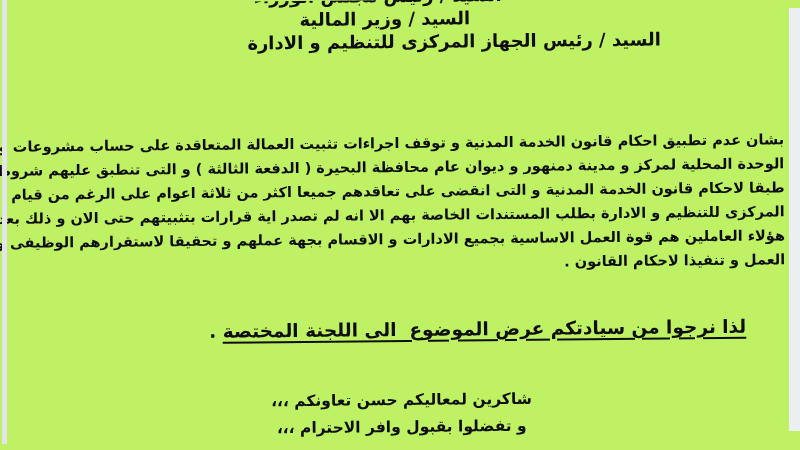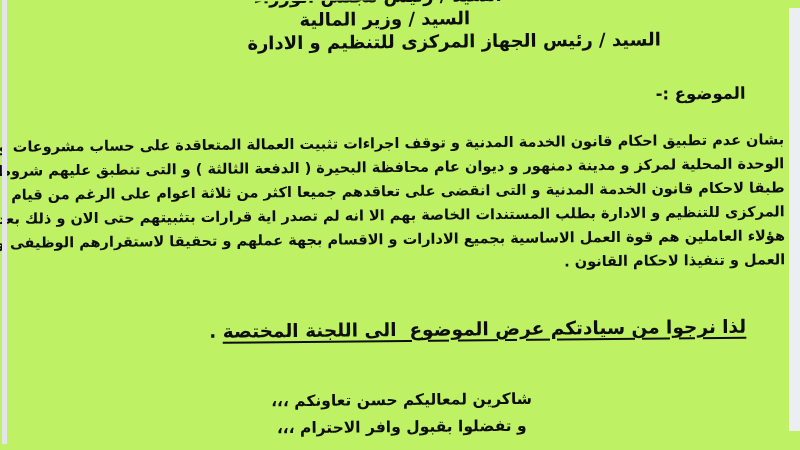--- a/index.html
+++ b/index.html
@@ -137,21 +137,20 @@
   <div class="paper">
 
     <div class="cutoff-wrap">
       <div class="cutoff-inner">السيد / رئيس مجلس الوزراء</div>
     </div>
 
     <div class="addr1">السيد / وزير المالية</div>
 
     <div class="addr2">السيد / رئيس الجهاز المركزى للتنظيم و الادارة</div>
 
-    <div class="subject">الموضوع :-</div>
 
     <div class="body-block">
       <div class="bline">بشان عدم تطبيق احكام قانون الخدمة المدنية و توقف اجراءات تثبيت العمالة المتعاقدة على حساب مشروعات و صناديق</div>
       <div class="bline">الوحدة المحلية لمركز و مدينة دمنهور و ديوان عام محافظة البحيرة ( الدفعة الثالثة ) و التى تنطبق عليهم شروط التثبيت</div>
       <div class="bline">طبقا لاحكام قانون الخدمة المدنية و التى انقضى على تعاقدهم جميعا اكثر من ثلاثة اعوام على الرغم من قيام الجهاز</div>
       <div class="bline">المركزى للتنظيم و الادارة بطلب المستندات الخاصة بهم الا انه لم تصدر اية قرارات بتثبيتهم حتى الان و ذلك بعد ان اصبح</div>
       <div class="bline">هؤلاء العاملين هم قوة العمل الاساسية بجميع الادارات و الاقسام بجهة عملهم و تحقيقا لاستقرارهم الوظيفى و لصالح</div>
       <div class="bline-last">العمل و تنفيذا لاحكام القانون .</div>
     </div>
 

